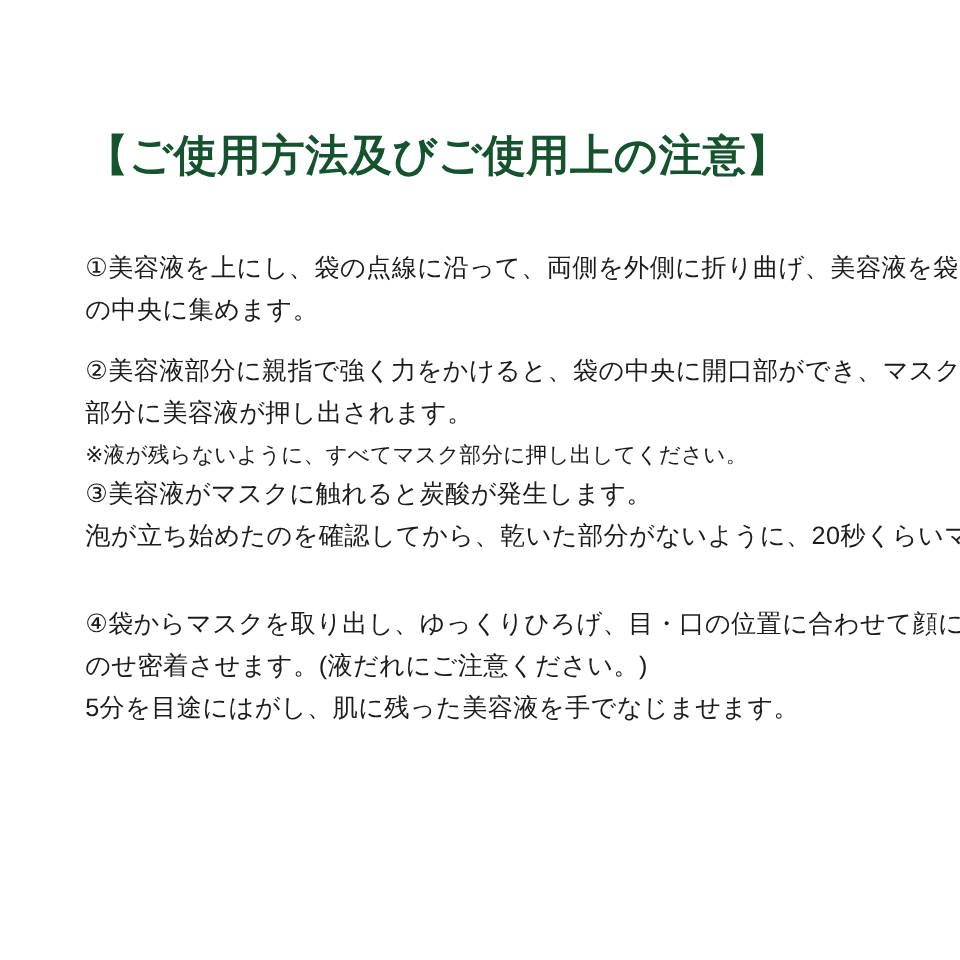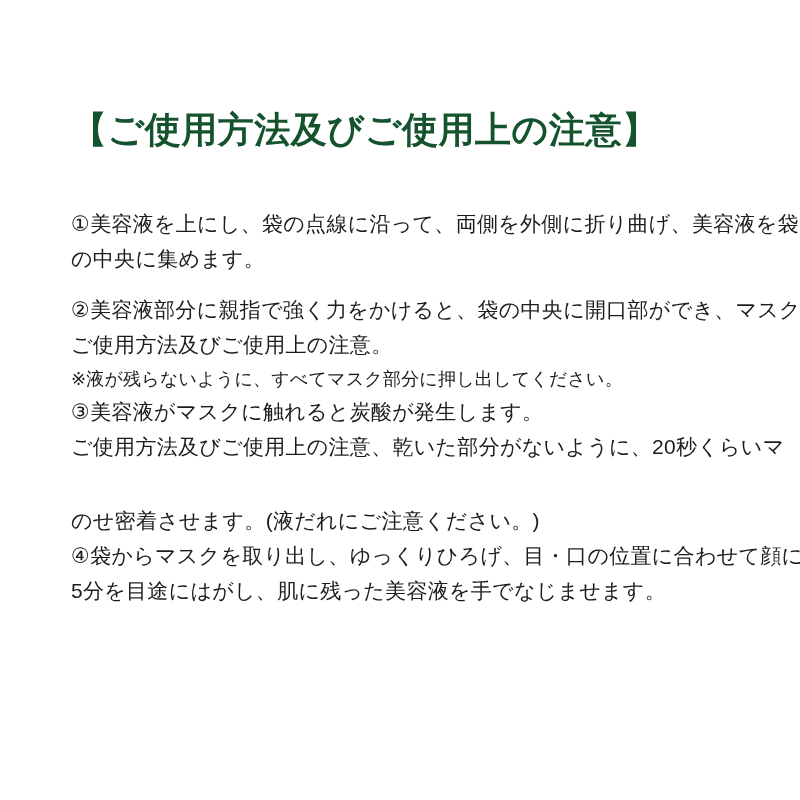--- a/index.html
+++ b/index.html
@@ -60,29 +60,29 @@
 
   <h1 class="title">【ご使用方法及びご使用上の注意】</h1>
 
   <div class="para para-1">
     <div class="line">①美容液を上にし、袋の点線に沿って、両側を外側に折り曲げ、美容液を袋</div>
     <div class="line">の中央に集めます。</div>
   </div>
 
   <div class="para para-2">
     <div class="line">②美容液部分に親指で強く力をかけると、袋の中央に開口部ができ、マスク</div>
-    <div class="line">ご使用方法及びご使用上の注意。</div>
+    <div class="line">部分に美容液が押し出されます。</div>
   </div>
 
   <div class="note">※液が残らないように、すべてマスク部分に押し出してください。</div>
 
   <div class="para para-3">
     <div class="line">③美容液がマスクに触れると炭酸が発生します。</div>
-    <div class="line">ご使用方法及びご使用上の注意、乾いた部分がないように、20秒くらいマ</div>
+    <div class="line">泡が立ち始めたのを確認してから、乾いた部分がないように、20秒くらいマ</div>
   </div>
 
   <div class="para para-4">
+    <div class="line">④袋からマスクを取り出し、ゆっくりひろげ、目・口の位置に合わせて顔に</div>
     <div class="line">のせ密着させます。(液だれにご注意ください。)</div>
-    <div class="line">④袋からマスクを取り出し、ゆっくりひろげ、目・口の位置に合わせて顔に</div>
     <div class="line">5分を目途にはがし、肌に残った美容液を手でなじませます。</div>
   </div>
 
 </div>
 
 </body></html>

